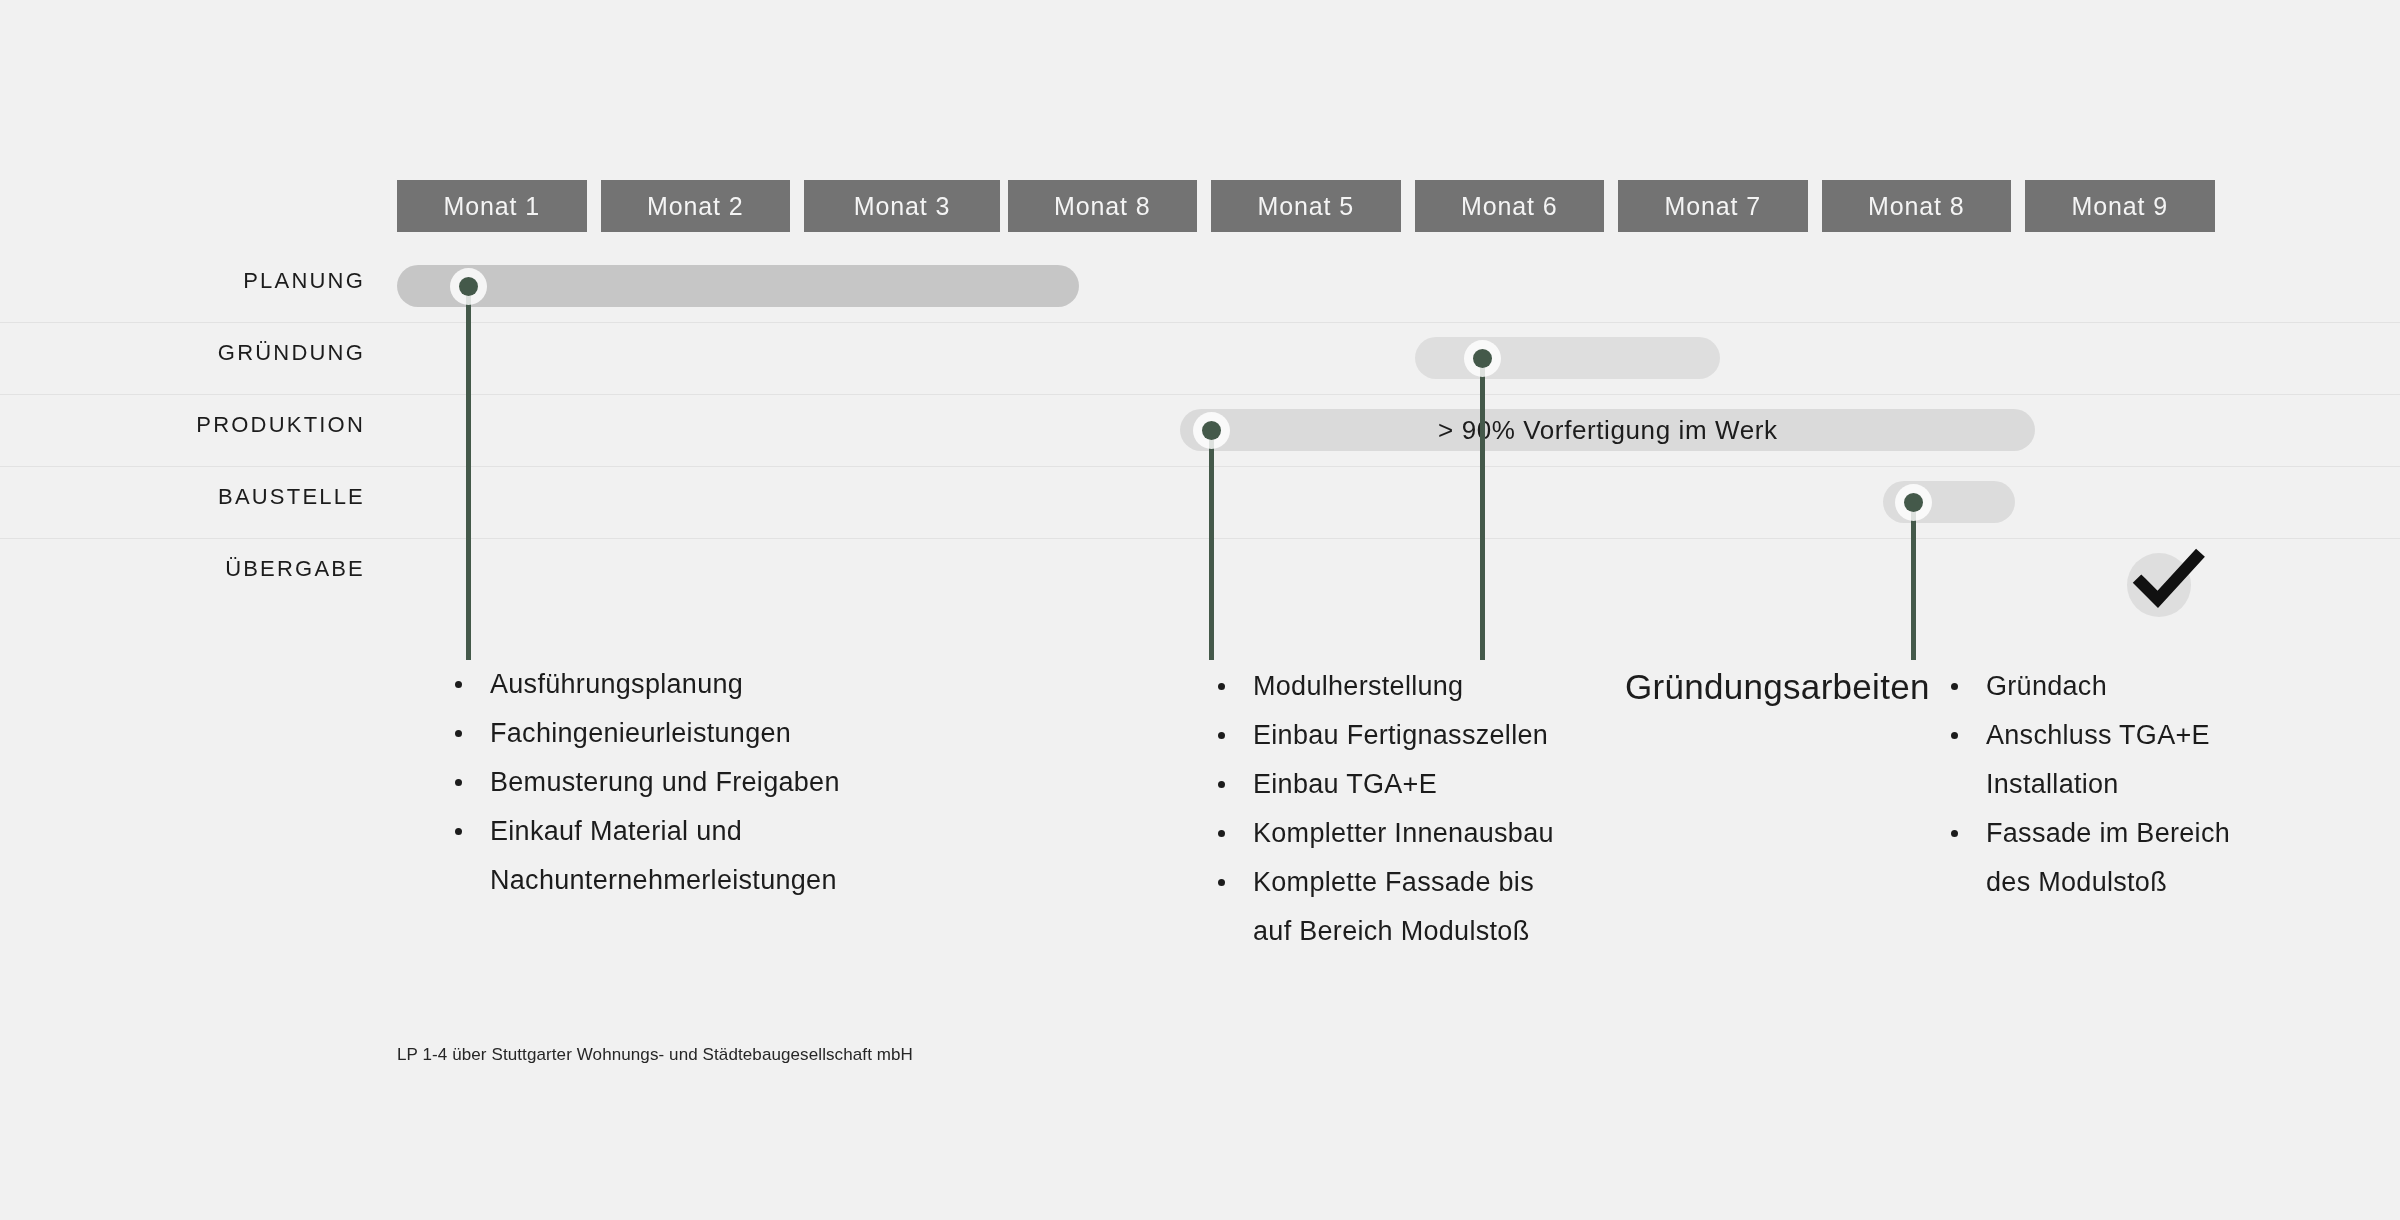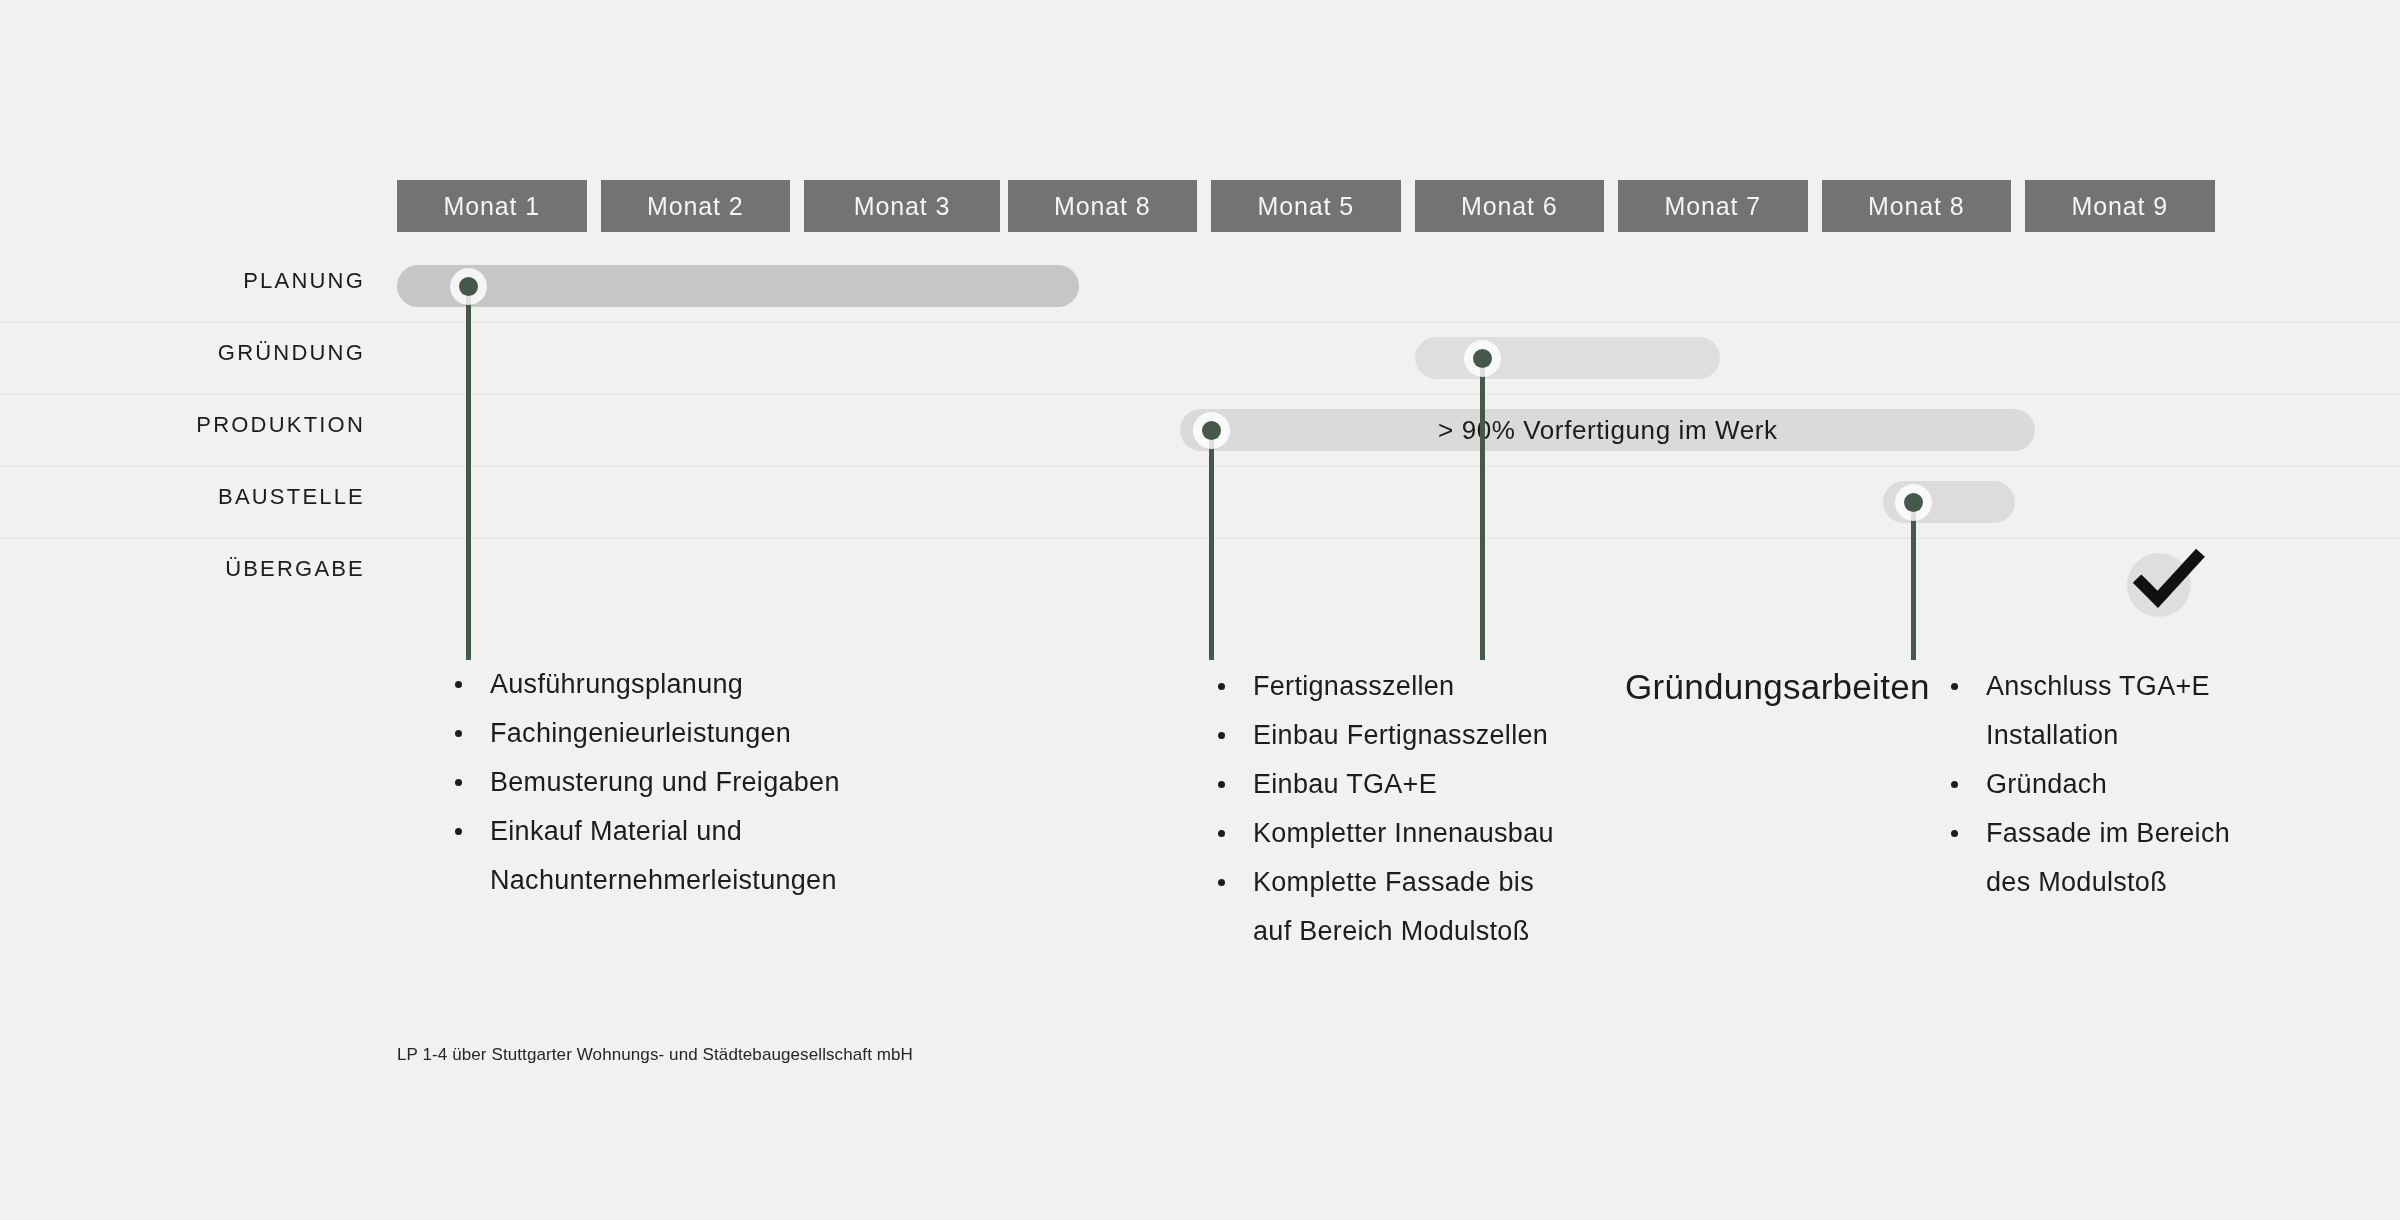--- a/index.html
+++ b/index.html
@@ -240,30 +240,30 @@
   </div>
 
   <div class="bullet-block" style="left:452px; top:660px; width:520px;" id="notes-0">
       <div class="bullet-item"><span class="dot"></span><span>Ausführungsplanung</span></div>
       <div class="bullet-item"><span class="dot"></span><span>Fachingenieurleistungen</span></div>
       <div class="bullet-item"><span class="dot"></span><span>Bemusterung und Freigaben</span></div>
       <div class="bullet-item"><span class="dot"></span><span>Einkauf Material und</span><span class="cont">Nachunternehmerleistungen</span></div>
     </div>
 
   <div class="bullet-block" style="left:1215px; top:662px; width:400px;" id="notes-1">
-      <div class="bullet-item"><span class="dot"></span><span>Fertignasszellen</span></div>
+      <div class="bullet-item"><span class="dot"></span><span>Modulherstellung</span></div>
       <div class="bullet-item"><span class="dot"></span><span>Einbau Fertignasszellen</span></div>
       <div class="bullet-item"><span class="dot"></span><span>Einbau TGA+E</span></div>
       <div class="bullet-item"><span class="dot"></span><span>Kompletter Innenausbau</span></div>
       <div class="bullet-item"><span class="dot"></span><span>Komplette Fassade bis</span><span class="cont">auf Bereich Modulstoß</span></div>
     </div>
 
   <div class="bullet-block" style="left:1948px; top:662px; width:330px;" id="notes-2">
+      <div class="bullet-item"><span class="dot"></span><span>Gründach</span></div>
       <div class="bullet-item"><span class="dot"></span><span>Anschluss TGA+E</span><span class="cont">Installation</span></div>
-      <div class="bullet-item"><span class="dot"></span><span>Gründach</span></div>
       <div class="bullet-item"><span class="dot"></span><span>Fassade im Bereich</span><span class="cont">des Modulstoß</span></div>
     </div>
 
   <div class="plain-note" style="left:1625px; top:667px;">Gründungsarbeiten</div>
 
   <div class="footnote" style="left:397px; top:1045px;">LP 1-4 über Stuttgarter Wohnungs- und Städtebaugesellschaft mbH</div>
 
 </div>
 
 </body></html>

